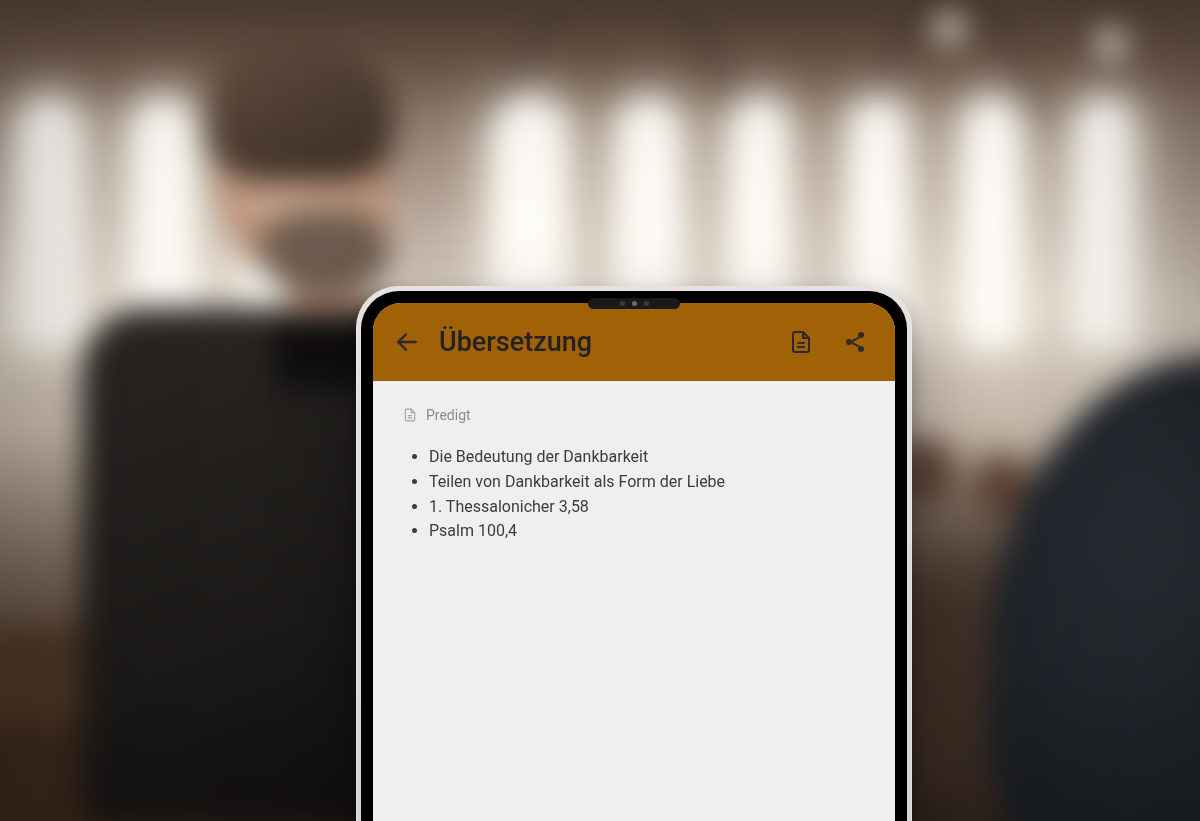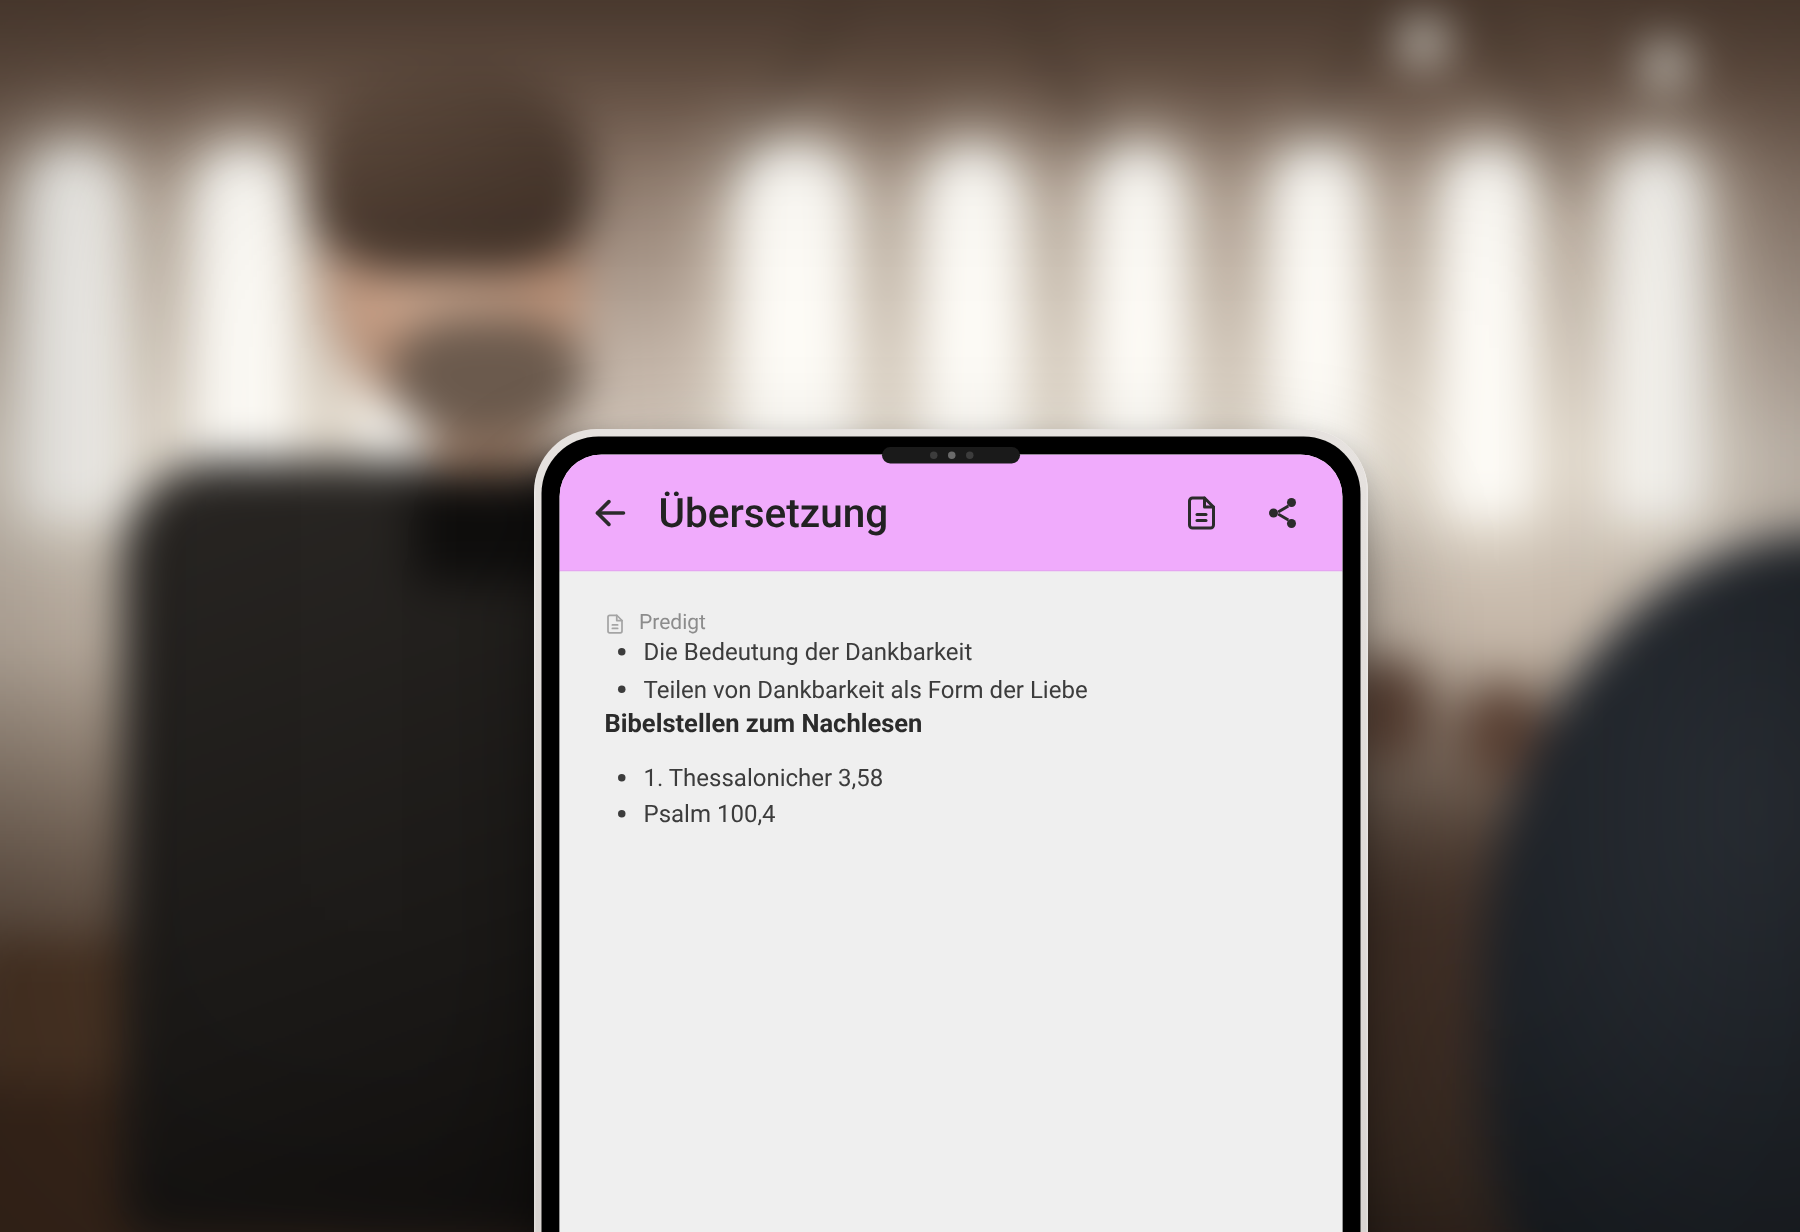--- a/index.html
+++ b/index.html
@@ -107,21 +107,21 @@
     width:100%; height:100%;
     background:#efefef;
     border-radius:28px 28px 0 0;
     overflow:hidden;
     display:flex; flex-direction:column;
   }
 
   
   .app-header {
     height:78px;
-    background:#f0abfc;
+    background:#a16207;
     display:flex; align-items:center;
     padding: 0 18px 0 12px;
     gap:10px;
     border-bottom: 1px solid rgba(0,0,0,0.04);
   }
   .icon-btn {
     width:44px; height:44px;
     display:flex; align-items:center; justify-content:center;
     border-radius:50%;
     color:#2b2b2b;
@@ -138,23 +138,24 @@
 
   
   .content {
     flex:1;
     background:#efefef;
     padding: 26px 30px 0 30px;
     overflow:hidden;
     color:#333;
   }
   .category-row {
-    display:flex; align-items:flex-end; gap:9px;
+    display:flex; align-items:center; gap:9px;
     color:#8c8c8c;
     font-size:14px;
+    margin-bottom:22px;
   }
   .category-row svg { opacity:0.75; }
   .page-title {
     font-size:24px;
     color:#3a3a3a;
     font-weight:400;
     margin-bottom:50px;
   }
   .section-heading {
     font-size:17px;
@@ -261,21 +262,20 @@
               </svg>
             <span>Predigt</span>
           </div>
 
 
           <ul class="bullets">
             <li>Die Bedeutung der Dankbarkeit</li>
             <li>Teilen von Dankbarkeit als Form der Liebe</li>
           </ul>
 
-          <div class="section-heading">Bibelstellen zum Nachlesen</div>
           <ul class="bullets" style="margin-bottom:0;">
             <li>1. Thessalonicher 3,58</li>
             <li>Psalm 100,4</li>
           </ul>
         </div>
 
       </div>
     </div>
   </div>
 

